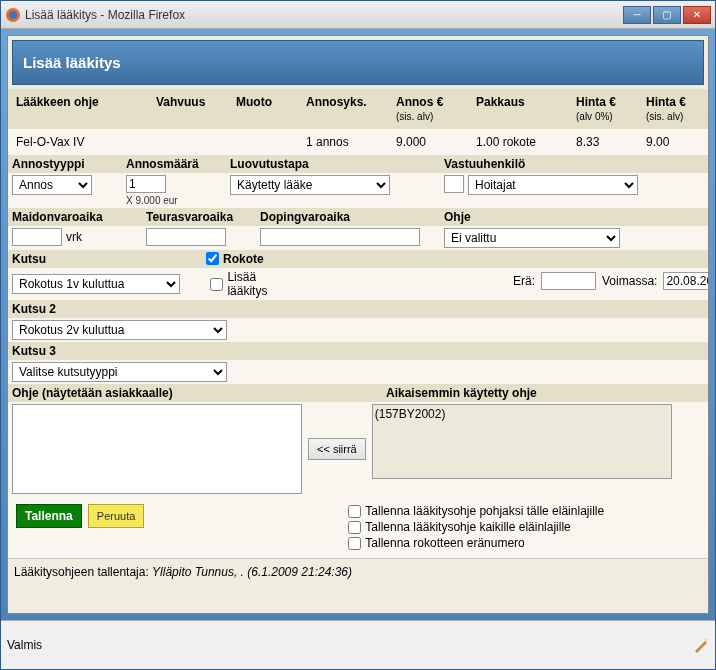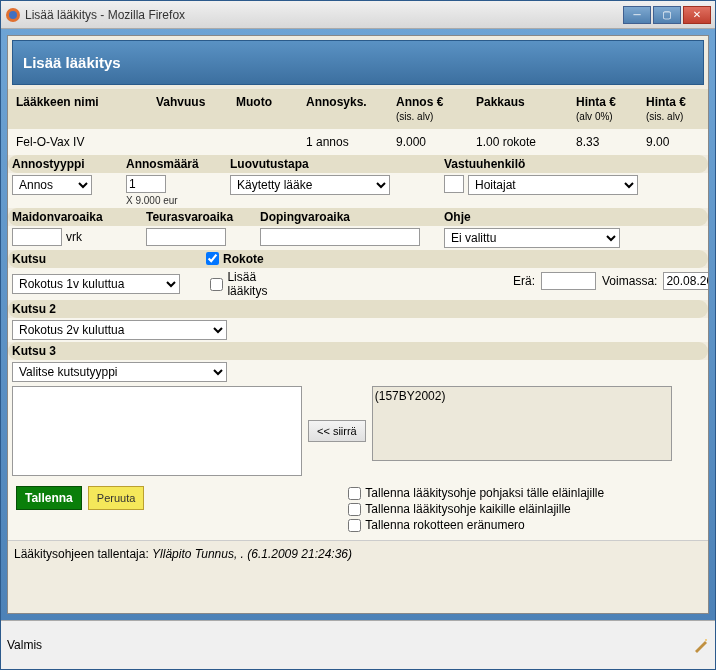--- a/index.html
+++ b/index.html
@@ -20,21 +20,21 @@
 .c-name { width: 140px; }
 .c-vah { width: 80px; }
 .c-muoto { width: 70px; }
 .c-annos { width: 90px; }
 .c-annose { width: 80px; }
 .c-pakk { width: 100px; }
 .c-hinta0 { width: 70px; }
 .c-hintaalv { width: 60px; }
 .sub { font-size: 10px; font-weight: normal; }
 .form-row { display: flex; padding: 2px 4px; background: #f8f6ee; align-items: flex-start; gap: 4px; }
-.form-row.hdr { background: #e4dfc9; font-weight: bold; border-radius: 9px; }
+.form-row.hdr { background: #e4dfc9; font-weight: bold; }
 .fgroup { display: flex; flex-direction: column; gap: 2px; }
 select, input[type=text] { font-size: 12px; padding: 1px 2px; border: 1px solid #999; background: white; font-family: Arial; }
 select { height: 20px; }
 input[type=text] { height: 18px; }
 .note { font-size: 10px; color: #333; }
 .btn-siirra { padding: 4px 8px; border: 1px solid #999; background: linear-gradient(to bottom, #f4f4f4, #e0e0e0); cursor: pointer; font-size: 11px; }
 textarea { font-family: Arial; font-size: 12px; border: 1px solid #999; resize: none; padding: 2px; }
 .btn-save { background: #0a7f0a; color: white; border: 1px solid #065006; padding: 4px 8px; font-weight: bold; cursor: pointer; font-size: 12px; }
 .btn-cancel { background: #f5e85a; color: #333; border: 1px solid #bba030; padding: 4px 8px; cursor: pointer; font-size: 11px; }
 .bottom-bar { background: #f0ece0; padding: 6px; border-top: 1px solid #ccc; font-style: italic; }
@@ -60,21 +60,21 @@
       <div class="winbtn min">─</div>
       <div class="winbtn max">▢</div>
       <div class="winbtn close">✕</div>
     </div>
   </div>
 
   <div class="content">
     <div class="header-bar">Lisää lääkitys</div>
 
     <div class="tbl-header">
-      <div class="col c-name">Lääkkeen nimi</div>
+      <div class="col c-name">Lääkkeen ohje</div>
       <div class="col c-vah">Vahvuus</div>
       <div class="col c-muoto">Muoto</div>
       <div class="col c-annos">Annosyks.</div>
       <div class="col c-annose"><span>Annos €</span><br><span class="sub">(sis. alv)</span></div>
       <div class="col c-pakk">Pakkaus</div>
       <div class="col c-hinta0"><span>Hinta €</span><br><span class="sub">(alv 0%)</span></div>
       <div class="col c-hintaalv"><span>Hinta €</span><br><span class="sub">(sis. alv)</span></div>
     </div>
     <div class="tbl-row">
       <div class="col c-name">Fel-O-Vax IV</div>
@@ -152,20 +152,24 @@
     <div class="form-row hdr">Kutsu 2</div>
     <div class="form-row">
       <select style="width:215px"><option>Rokotus 2v kuluttua</option></select>
     </div>
 
     <div class="form-row hdr">Kutsu 3</div>
     <div class="form-row">
       <select style="width:215px"><option>Valitse kutsutyyppi</option></select>
     </div>
 
+    <div class="form-row hdr">
+      <div style="width:370px">Ohje (näytetään asiakkaalle)</div>
+      <div>Aikaisemmin käytetty ohje</div>
+    </div>
     <div class="form-row" style="align-items:flex-start;gap:6px">
       <textarea style="width: 290px; height: 90px;"></textarea>
       <div style="display:flex;align-items:center;height:90px">
         <button class="btn-siirra">&lt;&lt; siirrä</button>
       </div>
       <textarea readonly="" style="width: 300px; height: 75px; background: rgb(236, 232, 218);">(157BY2002)</textarea>
     </div>
 
     <div class="form-row" style="padding:8px;align-items:flex-start">
       <div style="display:flex;gap:6px">

